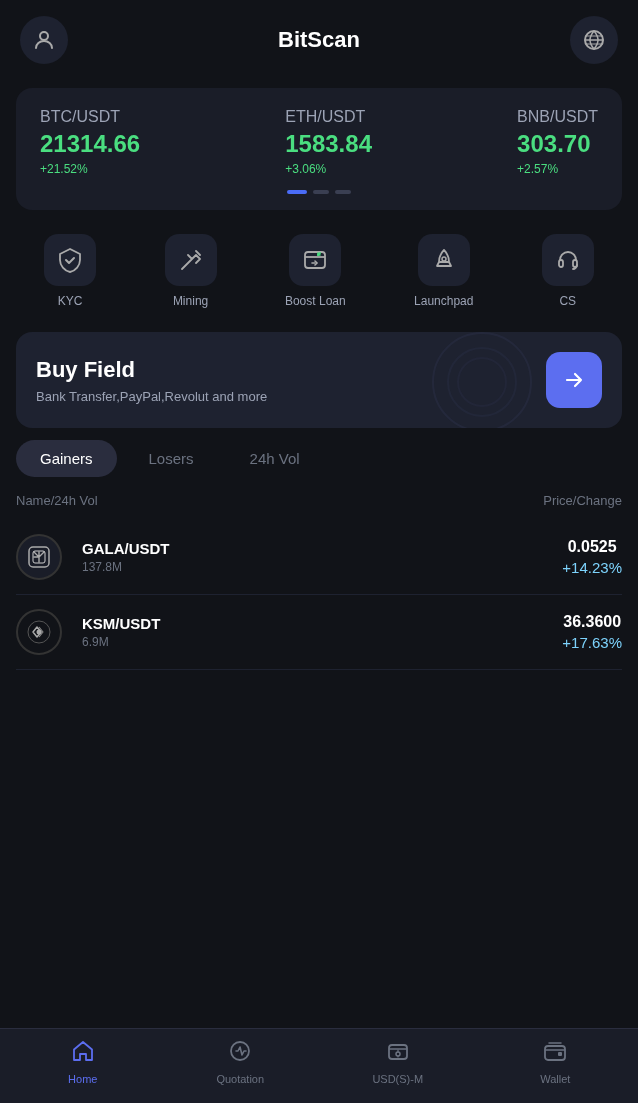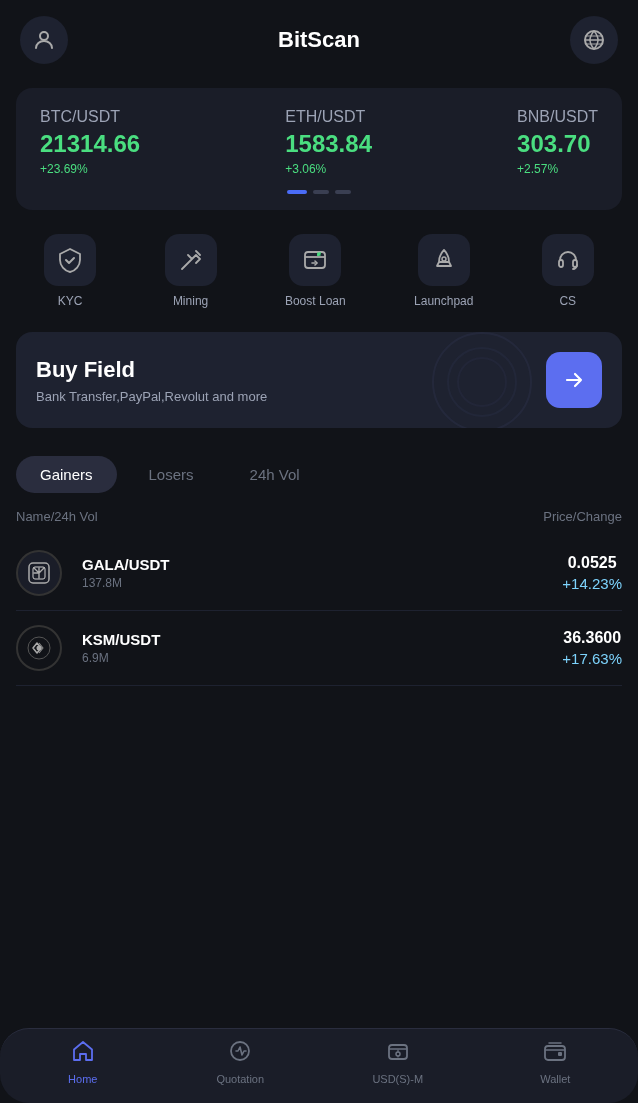--- a/index.html
+++ b/index.html
@@ -145,21 +145,21 @@
       border-radius: 14px;
       background: #5c6ef0;
       display: flex; align-items: center; justify-content: center;
       cursor: pointer;
       z-index: 1;
       flex-shrink: 0;
     }
 
     
     .market-section {
-      padding: 28px 16px 0;
+      padding: 12px 16px 0;
     }
     .market-tabs {
       display: flex;
       gap: 8px;
       margin-bottom: 16px;
     }
     .tab-btn {
       padding: 10px 24px;
       border-radius: 24px;
       font-size: 15px;
@@ -232,21 +232,20 @@
     .bottom-nav {
       position: fixed;
       bottom: 0;
       left: 0;
       width: 638px;
       background: #1a1d28;
       display: flex;
       justify-content: space-around;
       padding: 10px 4px 18px;
       border-top: 1px solid #2a2d3e;
-      border-radius: 29px;
     }
     .nav-item {
       display: flex;
       flex-direction: column;
       align-items: center;
       gap: 4px;
       cursor: pointer;
       min-width: 60px;
     }
     .nav-icon {
@@ -280,21 +279,21 @@
       <path d="M3.5 8h17M3.5 16h17" stroke="#aaa" stroke-width="1"></path>
     </svg>
   </button>
 </header>
 
 <div class="ticker-card">
   <div class="ticker-row">
     <div class="ticker-item">
       <div class="ticker-pair">BTC/USDT</div>
       <div class="ticker-price">21314.66</div>
-      <div class="ticker-change">+23.69%</div>
+      <div class="ticker-change">+21.52%</div>
     </div>
     <div class="ticker-item">
       <div class="ticker-pair">ETH/USDT</div>
       <div class="ticker-price">1583.84</div>
       <div class="ticker-change">+3.06%</div>
     </div>
     <div class="ticker-item">
       <div class="ticker-pair">BNB/USDT</div>
       <div class="ticker-price">303.70</div>
       <div class="ticker-change">+2.57%</div>

